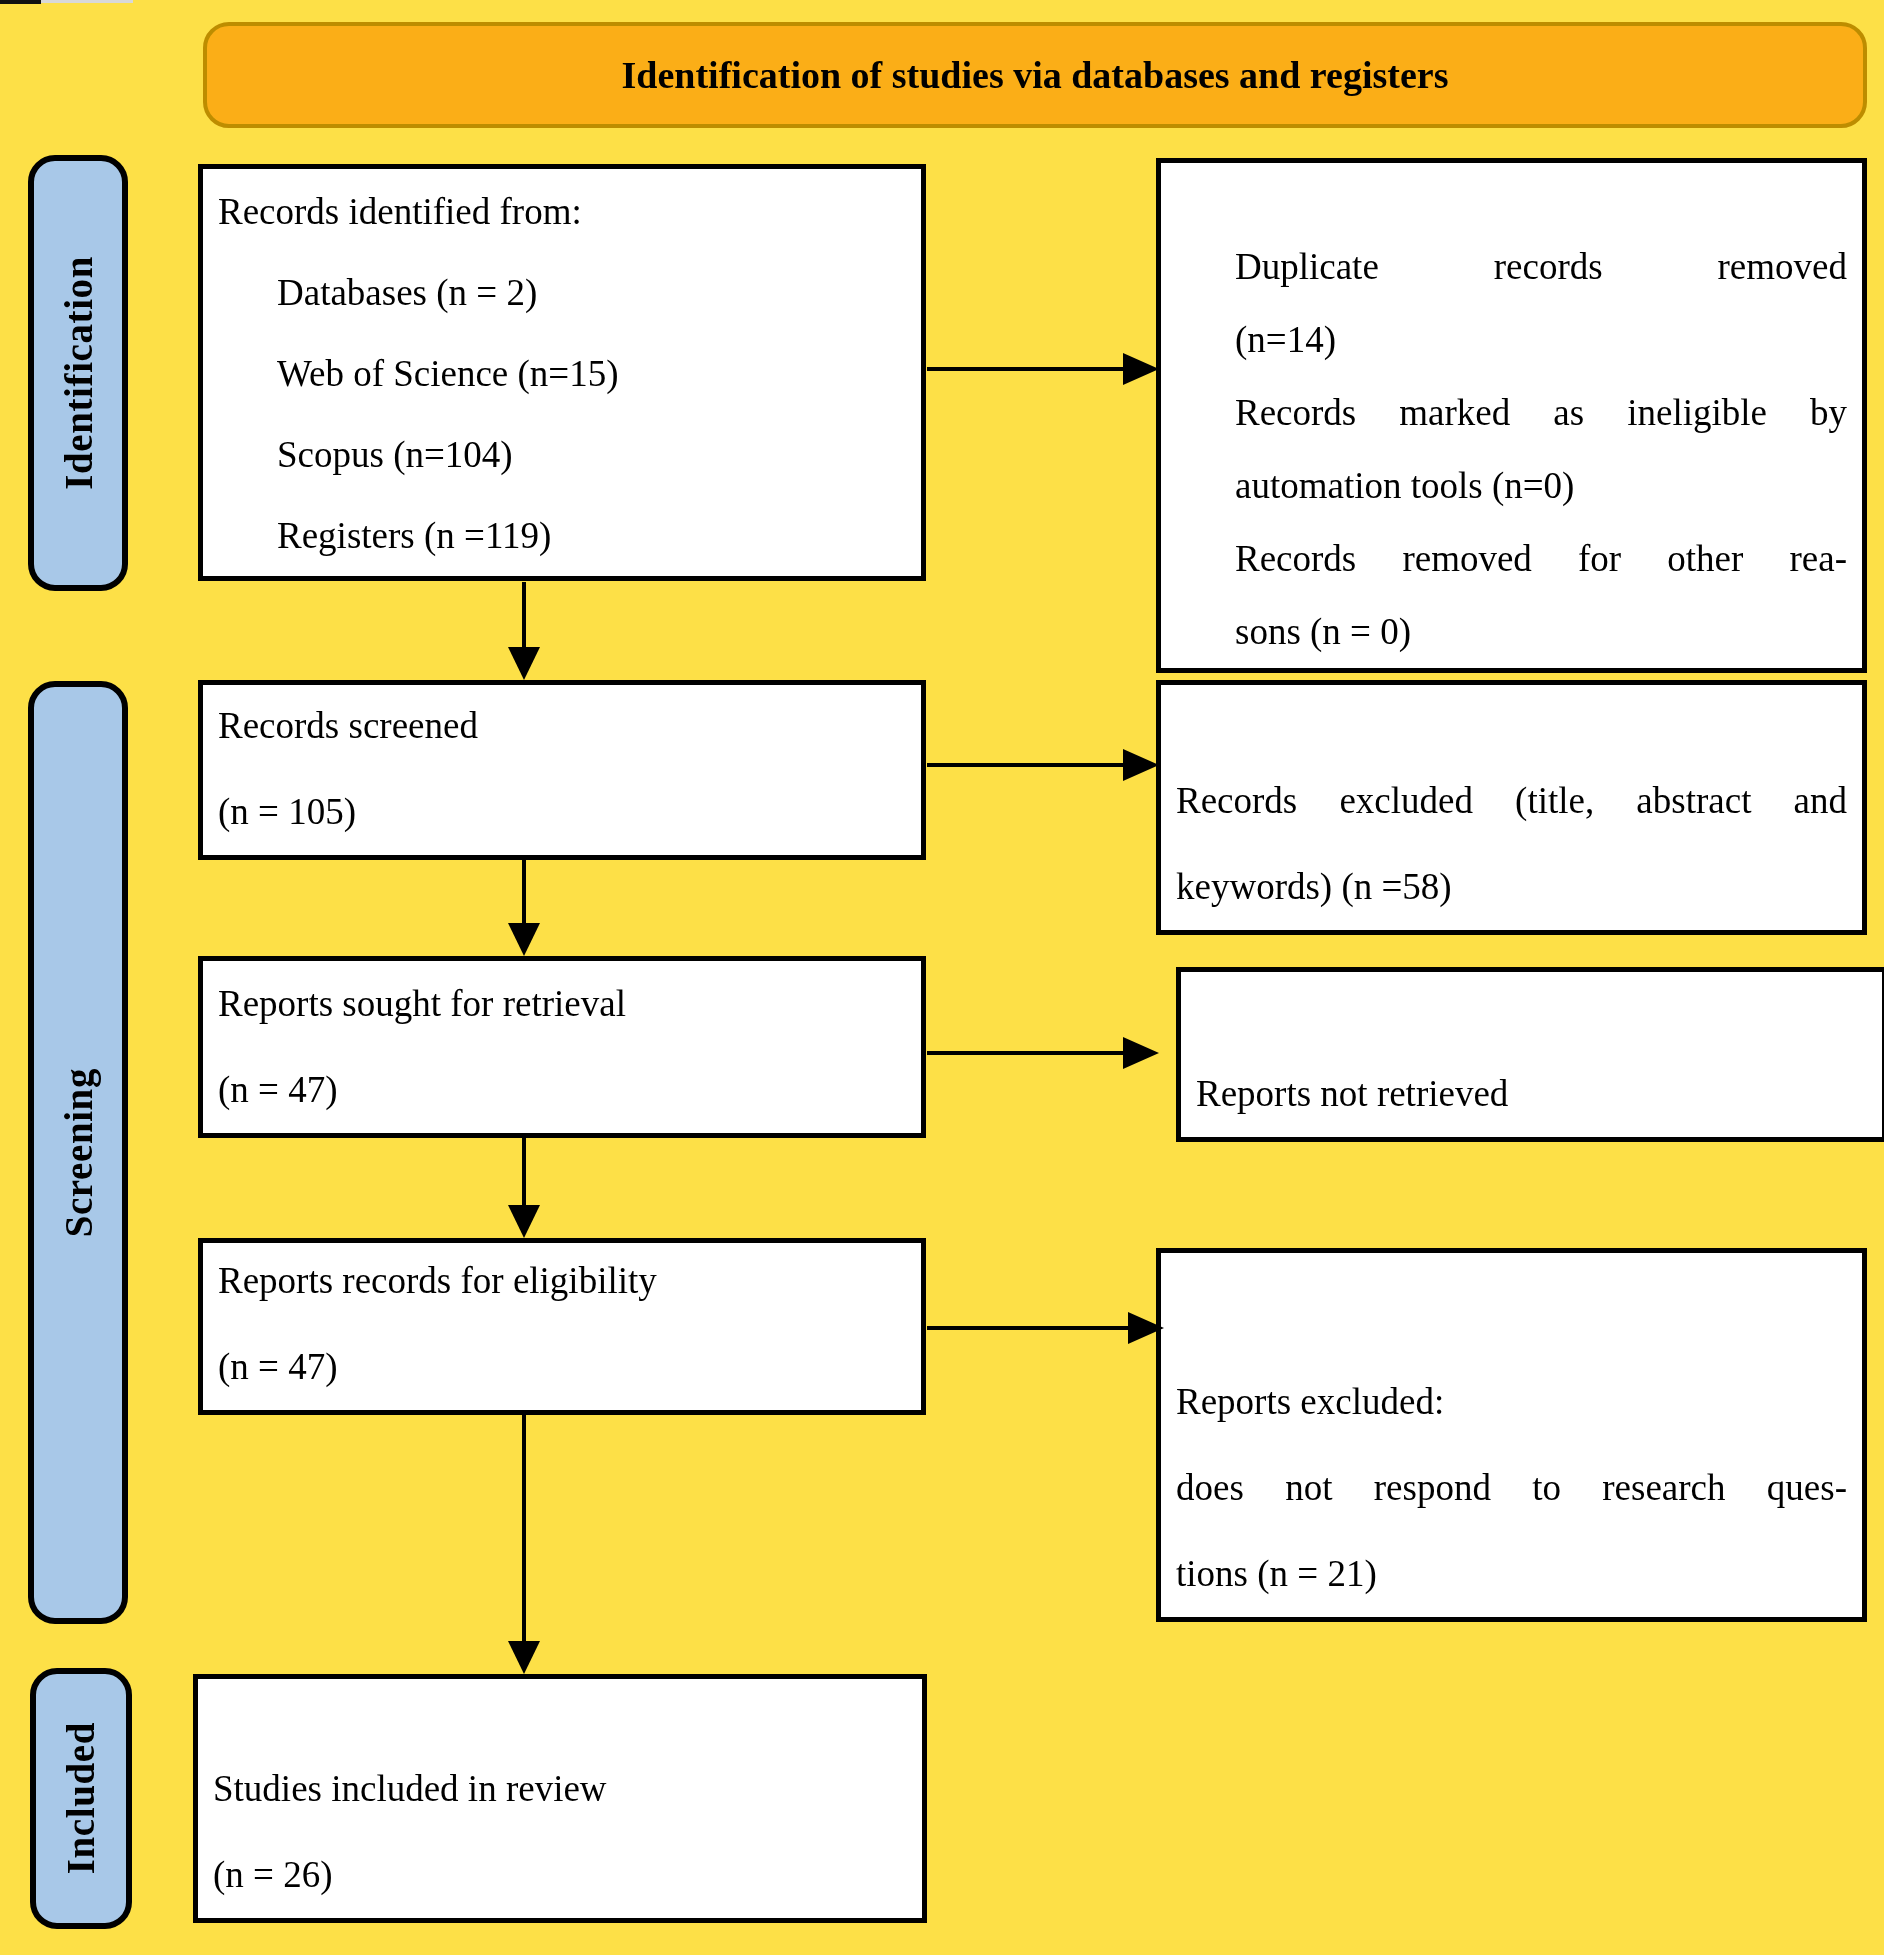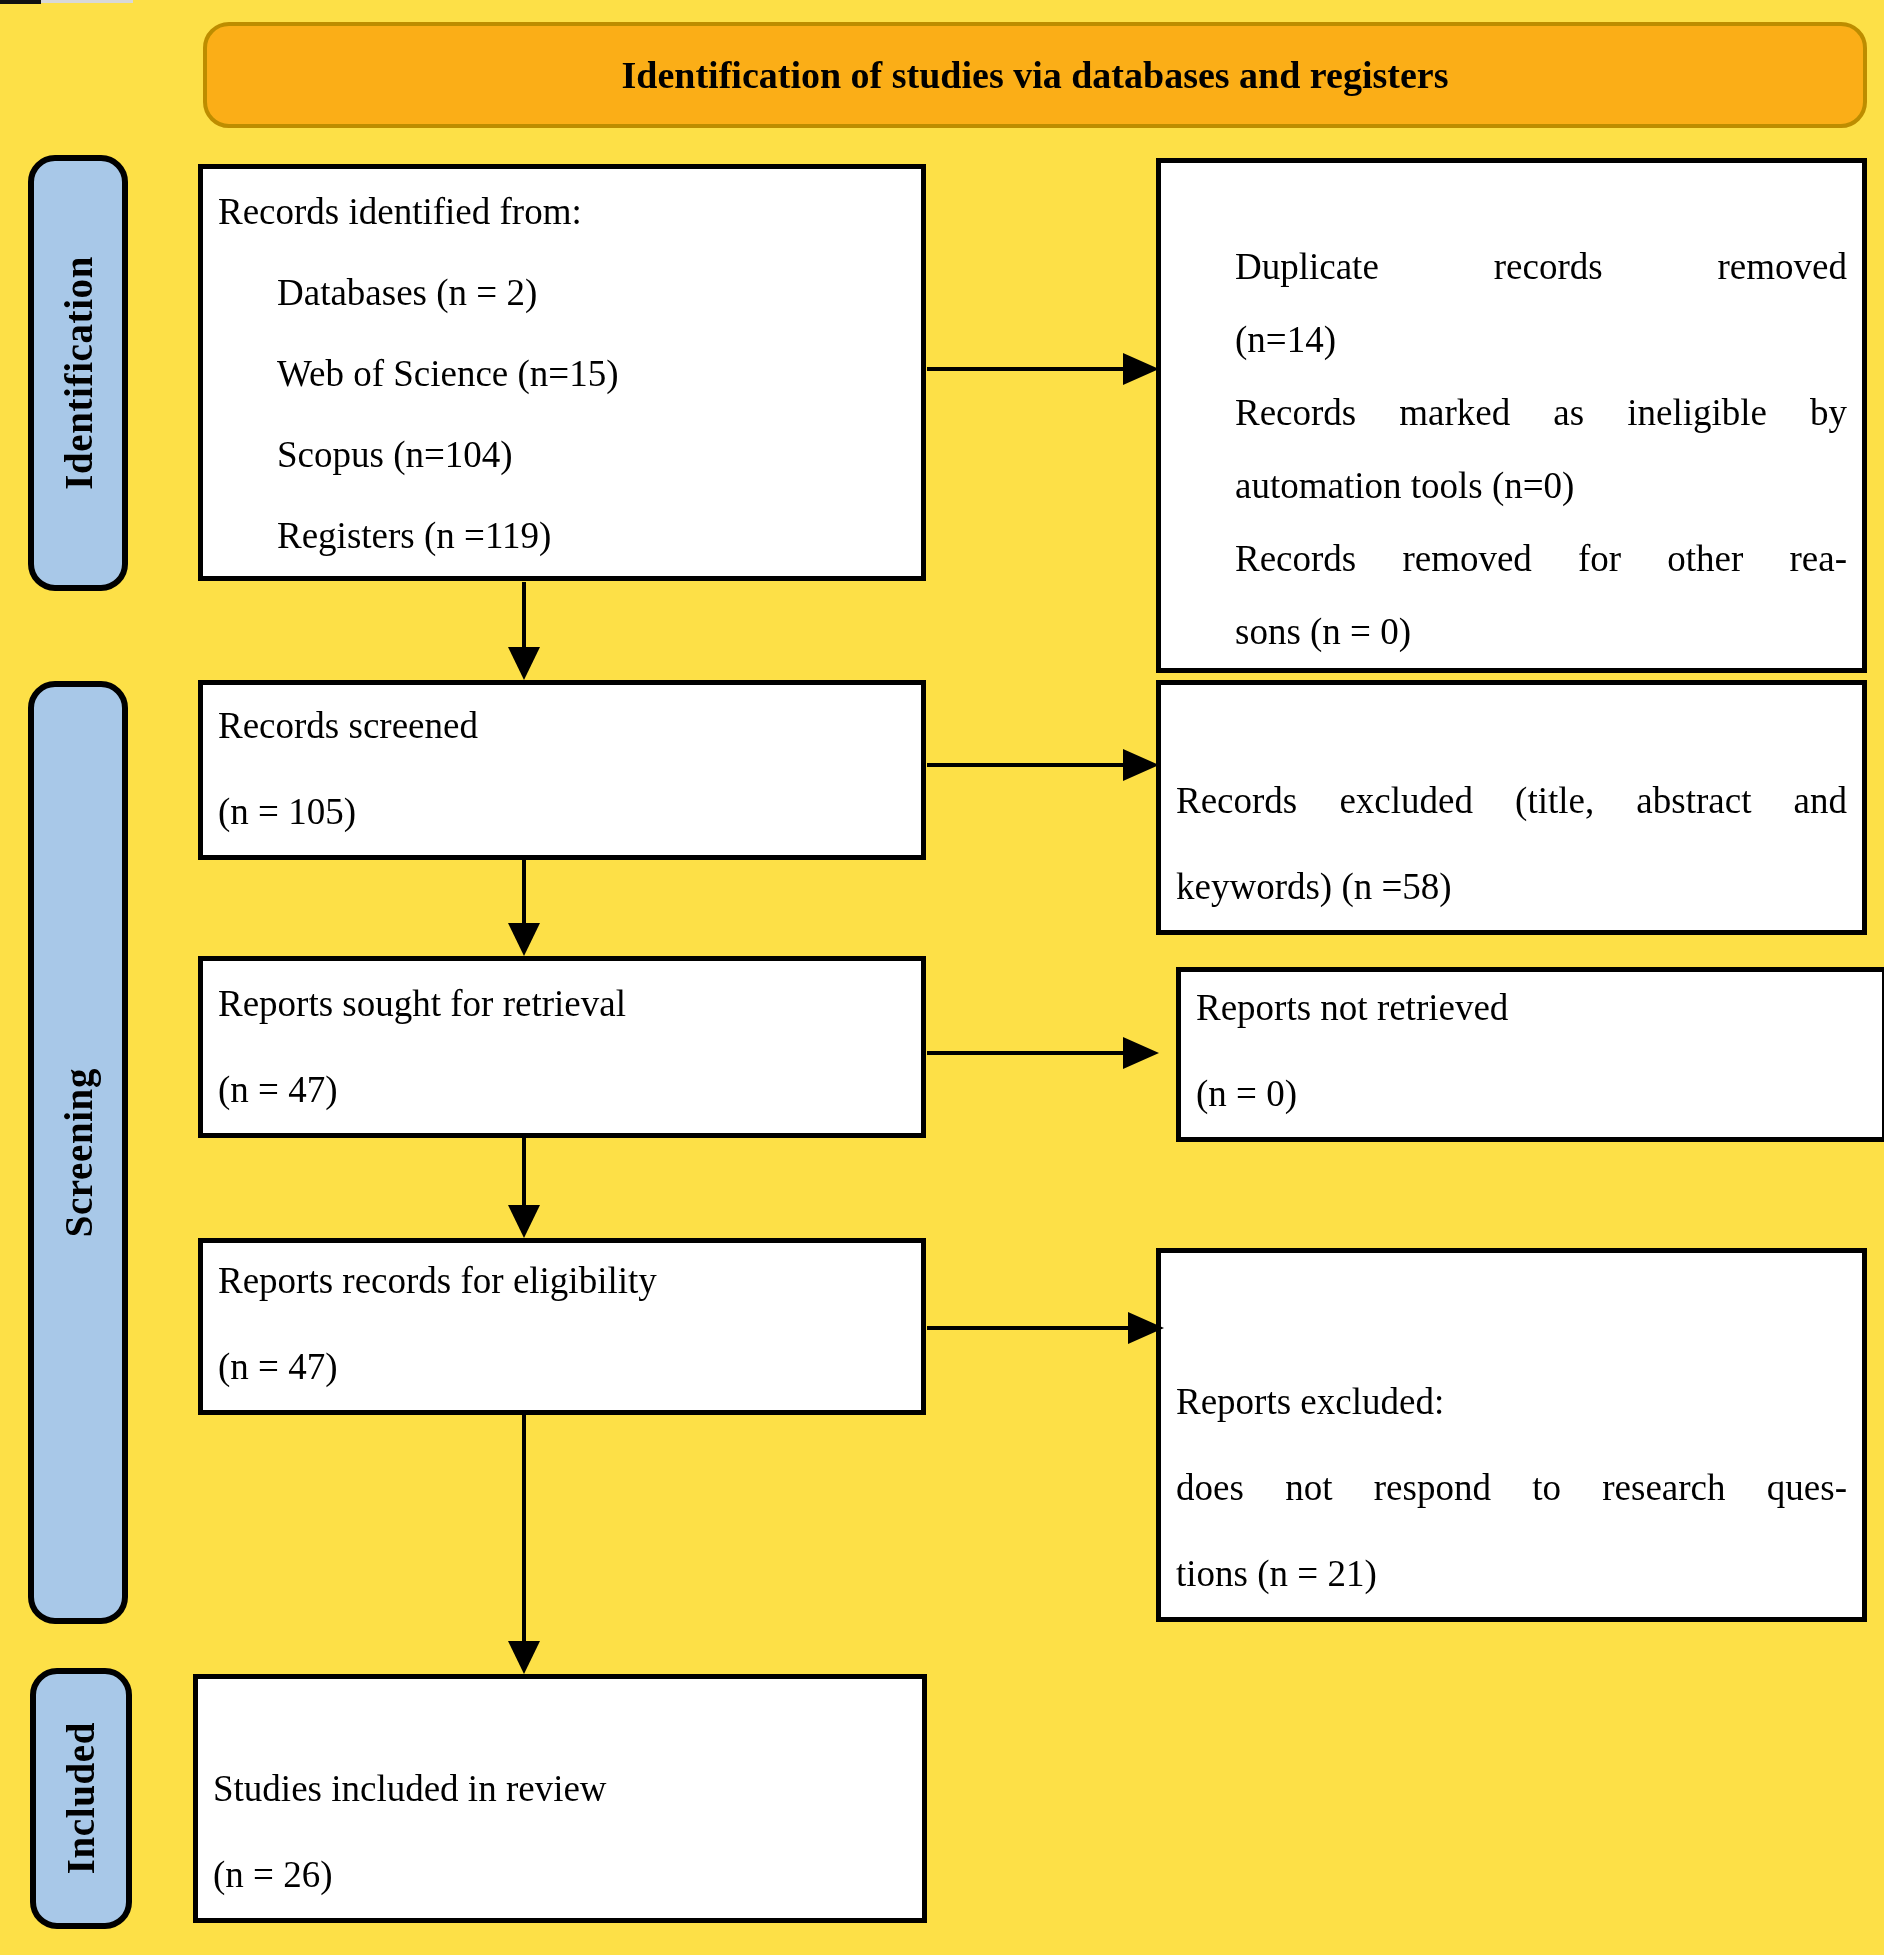--- a/index.html
+++ b/index.html
@@ -133,21 +133,20 @@
     <div class="line">keywords) (n =58)</div>
   </div>
 
   <div class="box box-sought">
     <div class="line">Reports sought for retrieval</div>
     <div class="line">(n = 47)</div>
   </div>
 
   <div class="box box-not-retrieved">
     <div class="line">Reports not retrieved</div>
-    <div class="line">(n = 0)</div>
   </div>
 
   <div class="box box-assessed">
     <div class="line">Reports records for eligibility</div>
     <div class="line">(n = 47)</div>
   </div>
 
   <div class="box box-excluded-reports">
     <div class="line">Reports excluded:</div>
     <div class="line just">does not respond to research ques-</div>

